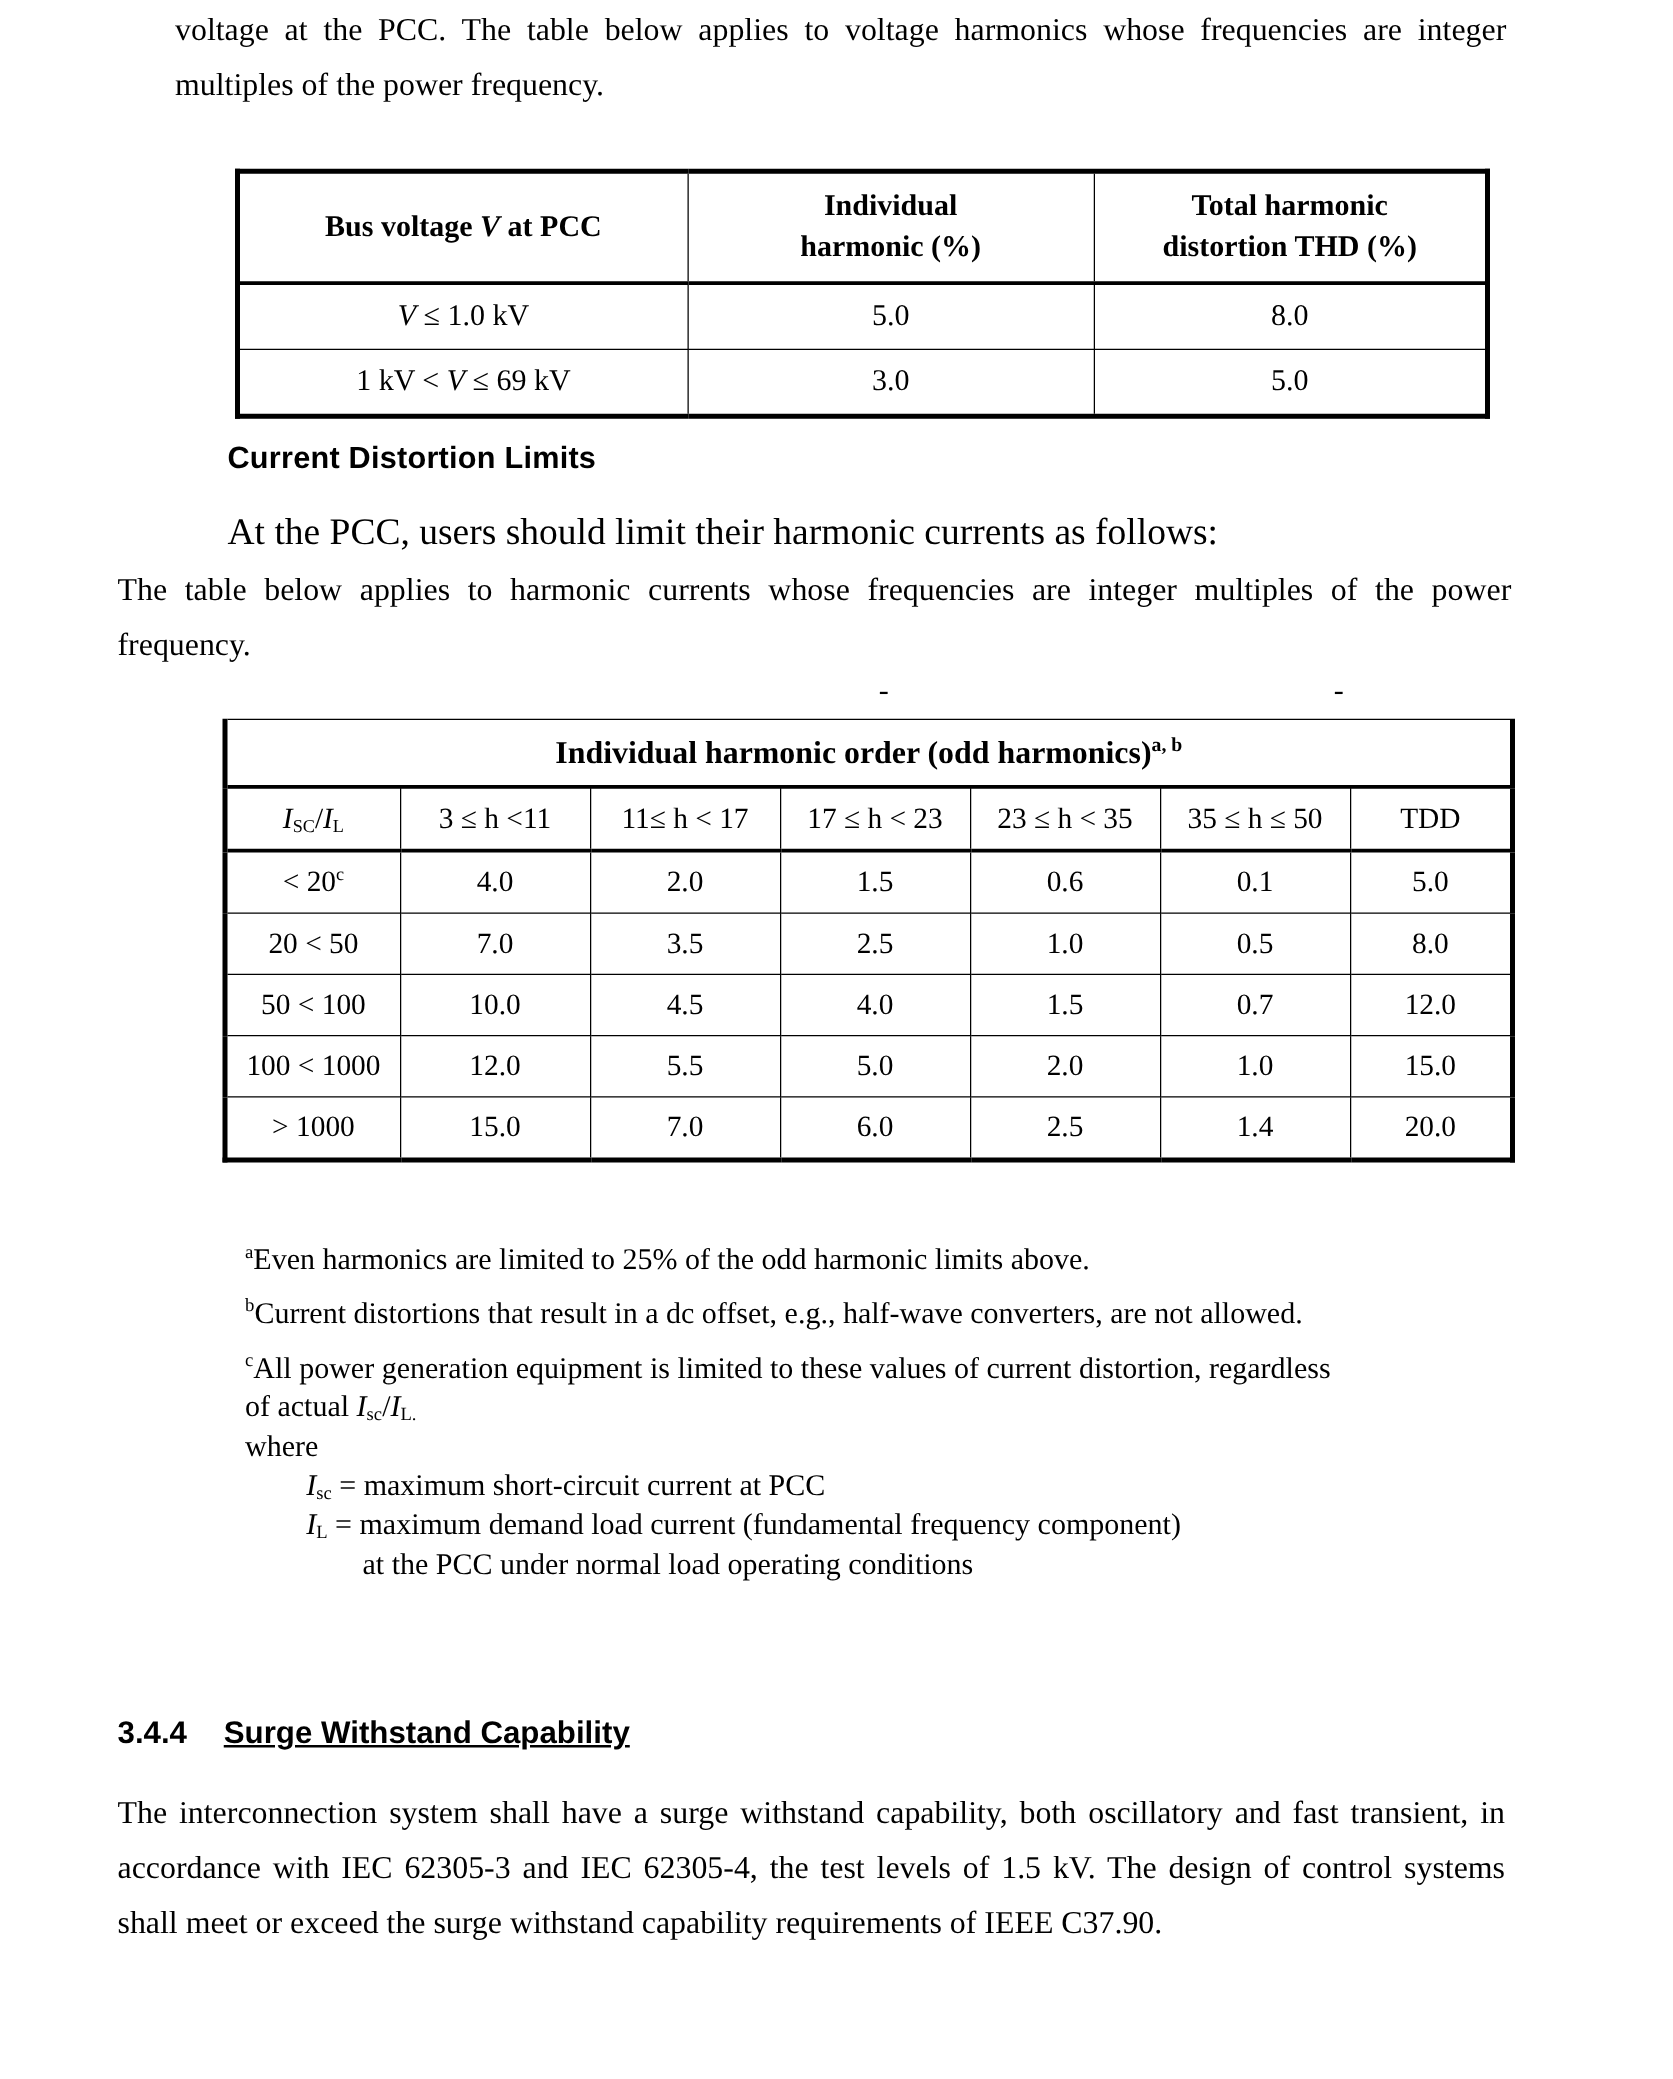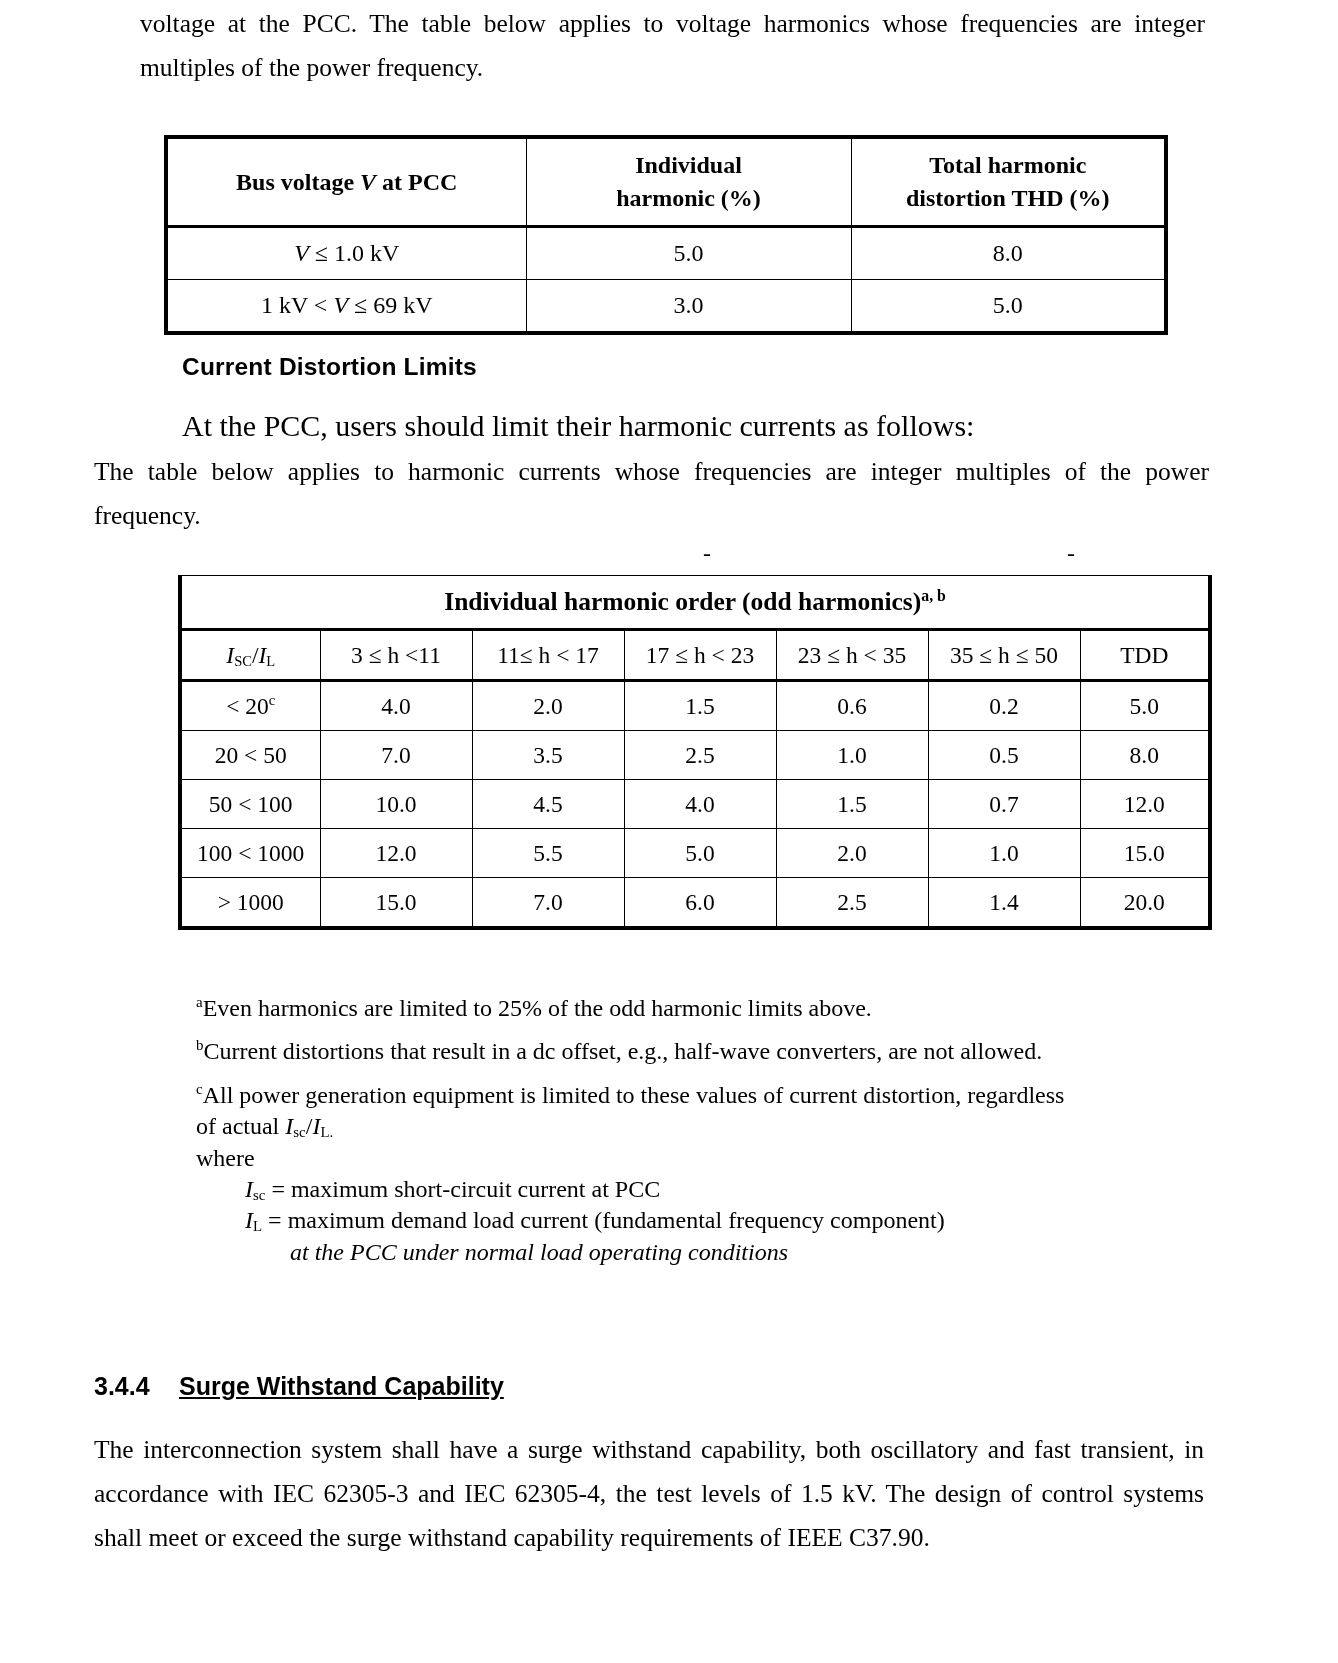--- a/index.html
+++ b/index.html
@@ -153,21 +153,21 @@
     color: #000;
   }
 </style>
 </head>
 <body>
 
 <div class="page">
 
   <div class="para" style="left:140px; top:2px; width:1065px;">voltage at the PCC. The table below applies to voltage harmonics whose frequencies are integer multiples of the power frequency.</div>
 
-  <table class="tbl1" style="left:164px; top:135px; width:1000px;">
+  <table class="tbl1" style="left:188px; top:135px; width:1000px;">
     <colgroup>
       <col style="width:360px">
       <col style="width:325px">
       <col style="width:315px">
     </colgroup>
     <thead>
       <tr>
         <th class="outer-t outer-l thick-row-sep">
           <span>Bus voltage </span><span class="it">V</span><span> at PCC</span>
         </th>
@@ -234,21 +234,21 @@
           <td>35 ≤ h ≤ 50</td>
           <td class="edge-r">TDD</td>
         </tr>
 
         <tr>
           <td class="edge-l"><span>&lt; 20</span><sup>c</sup></td>
           <td>4.0</td>
           <td>2.0</td>
           <td>1.5</td>
           <td>0.6</td>
-          <td>0.2</td>
+          <td>0.1</td>
           <td class="edge-r">5.0</td>
         </tr>
         <tr>
           <td class="edge-l">20 &lt; 50</td>
           <td>7.0</td>
           <td>3.5</td>
           <td>2.5</td>
           <td>1.0</td>
           <td>0.5</td>
           <td class="edge-r">8.0</td>
@@ -303,21 +303,21 @@
   <div class="where-line" style="left:196px; top:1143px;">where</div>
 
   <div class="where-line" style="left:245px; top:1174px;">
     <span class="it">I</span><sub>sc</sub><span> = maximum short-circuit current at PCC</span>
   </div>
 
   <div class="where-line" style="left:245px; top:1205px;">
     <span class="it">I</span><sub>L</sub><span> = maximum demand load current (fundamental frequency component)</span>
   </div>
 
-  <div class="where-line" style="left:290px; top:1237px;font-style:italic;">at the PCC under normal load operating conditions</div>
+  <div class="where-line" style="left:290px; top:1237px;">at the PCC under normal load operating conditions</div>
 
   <div class="sec-head" style="left:94px; top:1372px;">
     <span class="num">3.4.4</span><span>Surge Withstand Capability</span>
   </div>
 
   <div class="para" style="left:94px; top:1428px; width:1110px;">The interconnection system shall have a surge withstand capability, both oscillatory and fast transient, in accordance with IEC 62305-3 and IEC 62305-4, the test levels of 1.5 kV. The design of control systems shall meet or exceed the surge withstand capability requirements of IEEE C37.90.</div>
 
 </div>
 
 </body></html>

